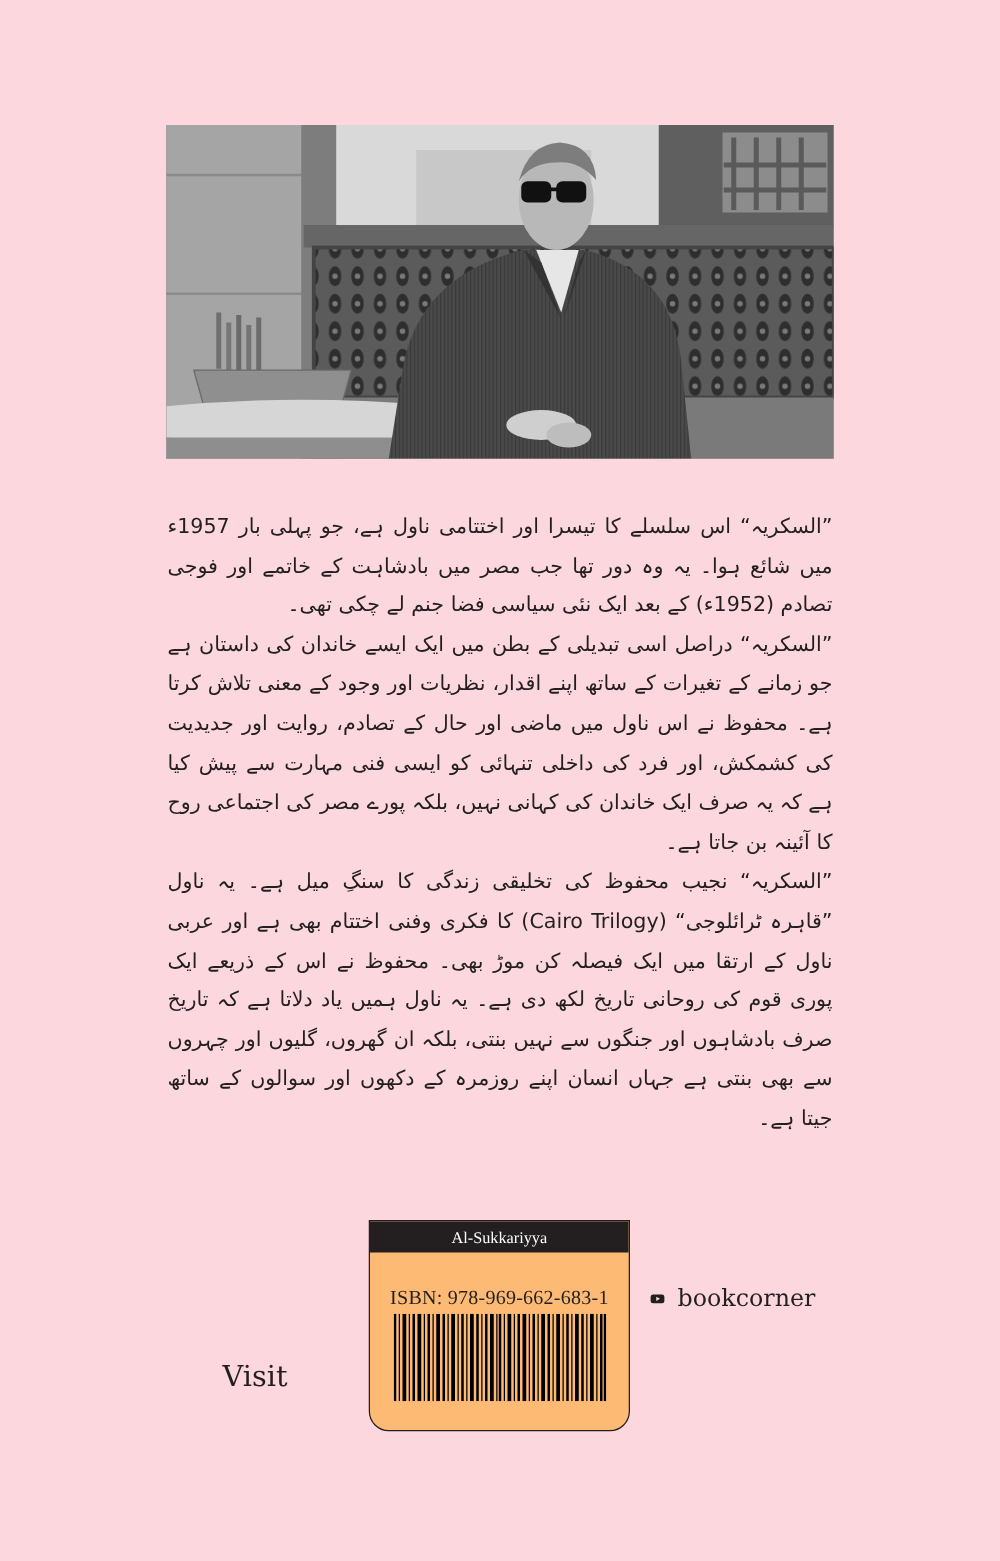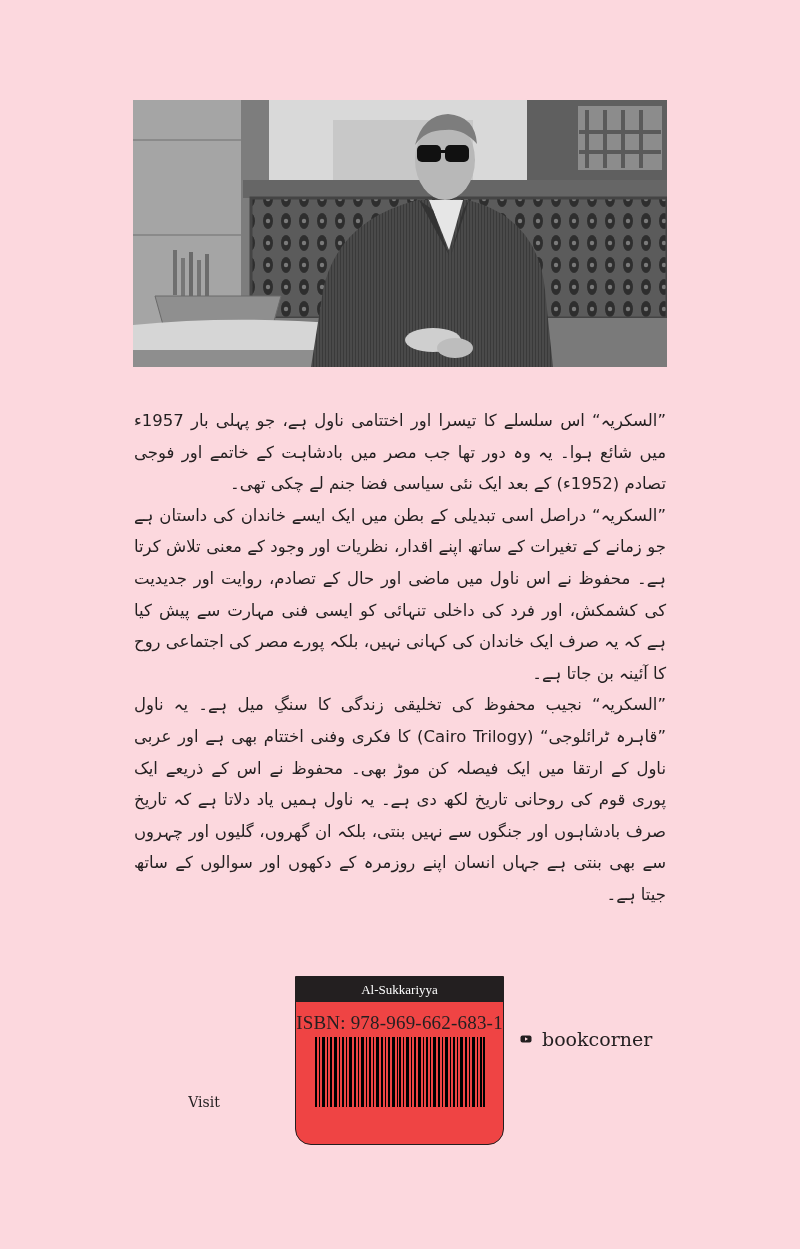--- a/index.html
+++ b/index.html
@@ -22,45 +22,45 @@
     position: absolute; left: 134px; top: 405px; width: 532px;
     direction: rtl; text-align: justify; text-align-last: right;
     font-family: "DejaVu Sans", sans-serif;
     font-size: 16.5px; line-height: 31.6px; color: #231f20;
   }
   .blurb p { margin: 0; }
 
   
   .barcode-card {
     position: absolute; left: 295px; top: 976px; width: 209px; height: 169px;
-    background: #ef4444; border: 1.5px solid #231f20;
+    background: #fdba74; border: 1.5px solid #231f20;
     border-radius: 0 0 16px 16px; box-sizing: border-box; overflow: hidden;
   }
   .barcode-card .title-bar {
     height: 25px; background: #231f20; color: #ffffff;
     font-family: "Liberation Serif", serif; font-size: 13px;
     display: flex; align-items: center; justify-content: center;
   }
   .barcode-card .isbn {
     text-align: center; font-family: "Liberation Serif", serif;
-    font-size: 19px; margin-top: 10px; letter-spacing: 0.2px;
+    font-size: 16px; margin-top: 28px; letter-spacing: 0.2px;
   }
   .barcode-card .bars {
     display: block; margin: 3px auto 0; width: 170px; height: 70px;
   }
   .barcode-card .price {
     text-align: center; font-family: "DejaVu Serif", serif;
     font-size: 20px; margin-top: 3px;
   }
 
   
   .visit {
     position: absolute; left: 104px; top: 1090px; width: 200px;
     text-align: center; font-family: "DejaVu Serif", serif;
-    font-size: 14px; line-height: 24px; color: #231f20;
+    font-size: 23px; line-height: 24px; color: #231f20;
   }
 
   
   .social {
     position: absolute; left: 520px; top: 1027px;
     list-style: none; margin: 0; padding: 0;
     font-family: "DejaVu Serif", serif; font-size: 19px; color: #231f20;
   }
   .social li { height: 24px; display: flex; align-items: center; }
   .social .ico {

